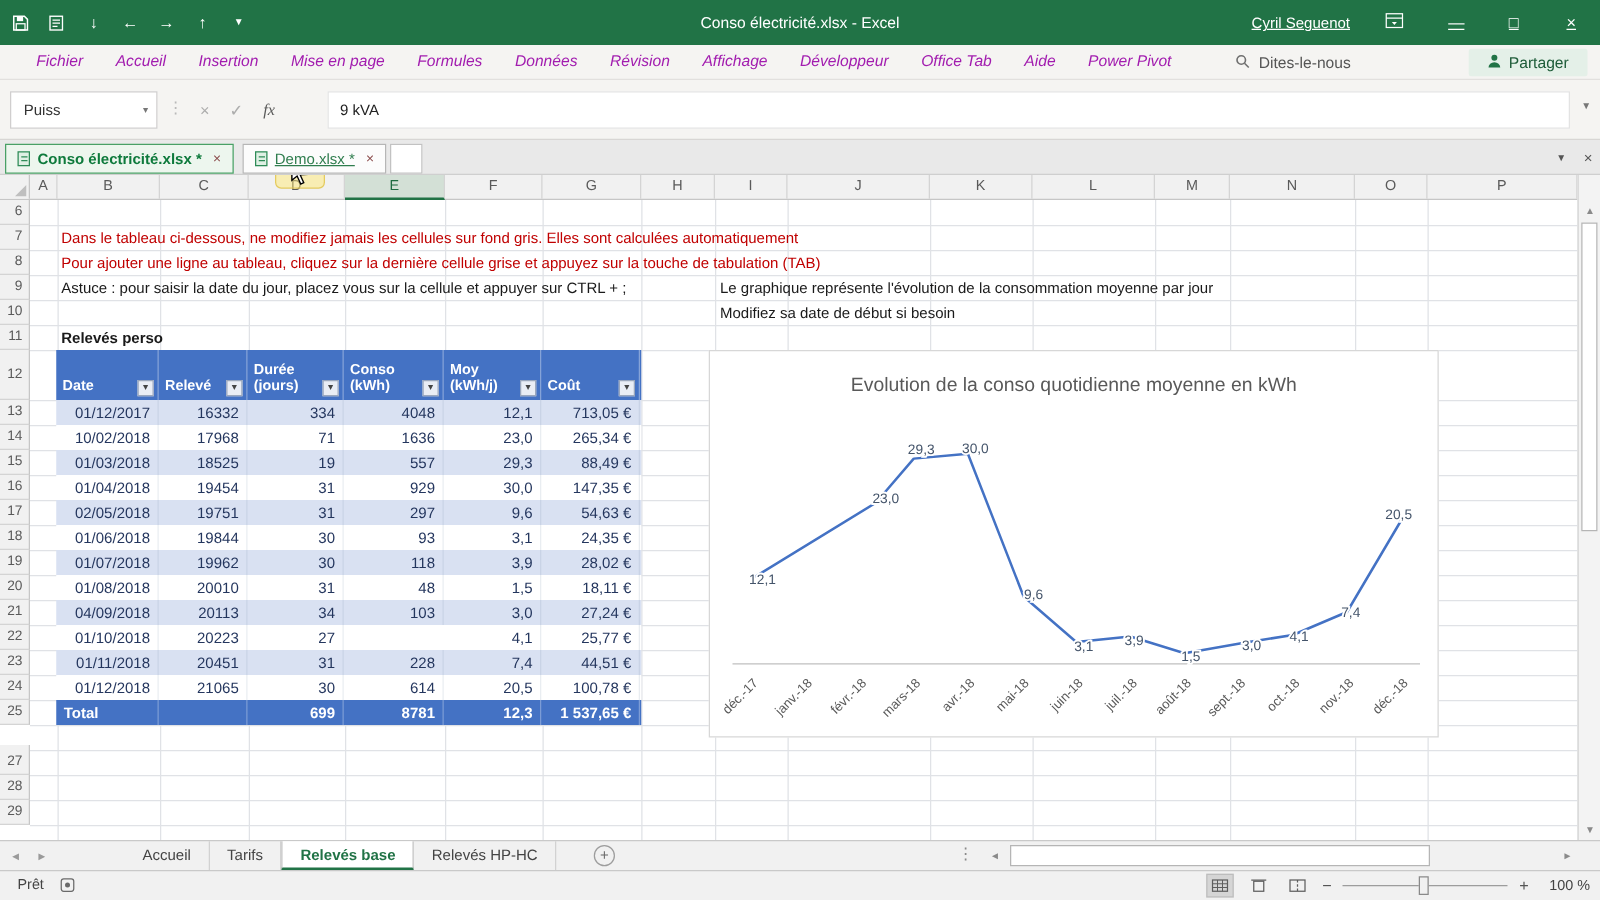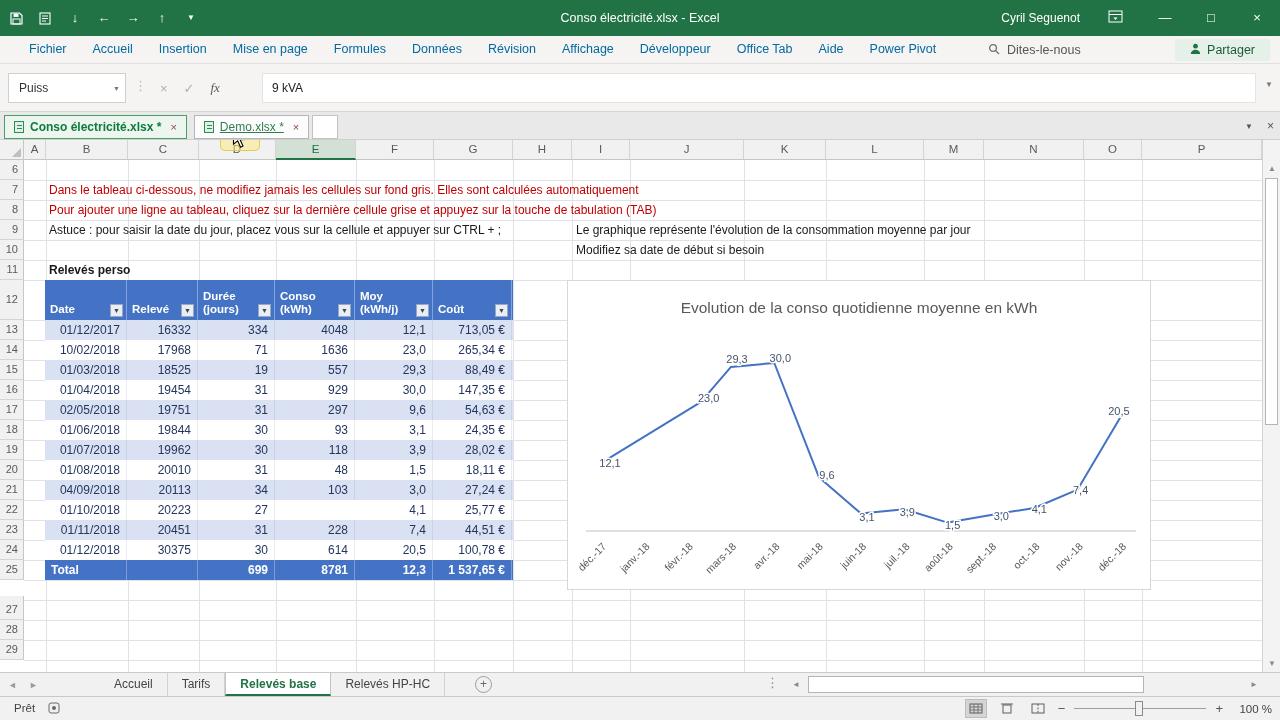--- a/index.html
+++ b/index.html
@@ -6,29 +6,29 @@
   html,body{width:1280px;height:720px;overflow:hidden;}
   body{font-family:"Liberation Sans",sans-serif;font-size:12px;color:#222;-webkit-user-select:none;user-select:none;}
   .app{position:relative;width:1280px;height:720px;background:#fff;overflow:hidden;}
 
   
   .titlebar{position:absolute;left:0;top:0;width:1280px;height:36px;background:#217346;color:#fff;z-index:20;}
   .qat{position:absolute;left:10px;top:0;height:36px;display:flex;align-items:center;gap:15px;z-index:2;}
   .qbtn{color:#fff;font-size:13px;line-height:36px;text-align:center;min-width:14px;}
   .qbtn svg{display:block;margin-top:0px;}
   .title-text{position:absolute;left:0;right:0;top:0;height:36px;line-height:36px;text-align:center;font-size:12.5px;color:#fff;}
-  .tb-right{position:absolute;right:0;top:0;height:36px;display:flex;align-items:center;z-index:2;}
+  .tb-right{position:absolute;right:0;top:0;height:36px;display:flex;align-items:center;z-index:2;text-decoration:underline;}
   .user-name{margin-right:20px;font-size:12px;}
   .ribbon-display{width:30px;text-align:center;margin-right:12px;}
   .win-btn{width:46px;height:36px;line-height:36px;text-align:center;font-size:13px;}
 
   
   .ribbon{position:absolute;top:36px;left:0;width:1280px;height:28px;background:#f5f4f2;border-bottom:1px solid #e2e0de;z-index:19;}
   .rtabs{position:absolute;left:16px;top:0;height:28px;display:flex;}
-  .rtab{padding:0 13px;line-height:27px;font-size:12.5px;color:#0369a1;white-space:nowrap;}
+  .rtab{padding:0 13px;line-height:27px;font-size:12.5px;color:#a21caf;white-space:nowrap;font-style:italic;}
   .tellme{position:absolute;left:988px;top:0;height:28px;display:flex;align-items:center;gap:7px;color:#555;font-size:12.5px;}
   .share{position:absolute;right:10px;top:3px;height:22px;display:flex;align-items:center;gap:6px;padding:0 15px;background:#e4f0e8;border-radius:2px;color:#1e5c39;font-size:12.5px;}
 
   
   .fbar{position:absolute;top:64px;left:0;width:1280px;height:48px;background:#f5f4f2;border-bottom:1px solid #d8d6d4;z-index:19;}
   .namebox{position:absolute;left:8px;top:9px;width:118px;height:30px;background:#fff;border:1px solid #d0cece;line-height:28px;padding-left:10px;font-size:12px;color:#333;}
   .namebox .dd{position:absolute;right:5px;top:0;line-height:30px;font-size:7px;color:#777;}
   .fsep{position:absolute;left:134px;top:14px;color:#b9b9b9;font-size:13px;}
   .fbtns{position:absolute;left:150px;top:9px;height:30px;display:flex;align-items:center;gap:16px;padding:0 10px;}
   .fbtn{color:#adadad;font-size:13px;}
@@ -365,21 +365,21 @@
       <div class="t-row band">
         <div class="t-cell" style="width: 82px;">01/11/2018</div>
         <div class="t-cell" style="width: 71px;">20451</div>
         <div class="t-cell" style="width: 77px;">31</div>
         <div class="t-cell" style="width: 80px;">228</div>
         <div class="t-cell" style="width: 78px;">7,4</div>
         <div class="t-cell" style="width: 79px;">44,51 €</div>
       </div>
       <div class="t-row">
         <div class="t-cell" style="width: 82px;">01/12/2018</div>
-        <div class="t-cell" style="width: 71px;">30375</div>
+        <div class="t-cell" style="width: 71px;">21065</div>
         <div class="t-cell" style="width: 77px;">30</div>
         <div class="t-cell" style="width: 80px;">614</div>
         <div class="t-cell" style="width: 78px;">20,5</div>
         <div class="t-cell" style="width: 79px;">100,78 €</div>
       </div>
       <div class="t-total">
         <div class="t-cell left" style="width: 82px;">Total</div>
         <div class="t-cell" style="width: 71px;"></div>
         <div class="t-cell" style="width: 77px;">699</div>
         <div class="t-cell" style="width: 80px;">8781</div>

